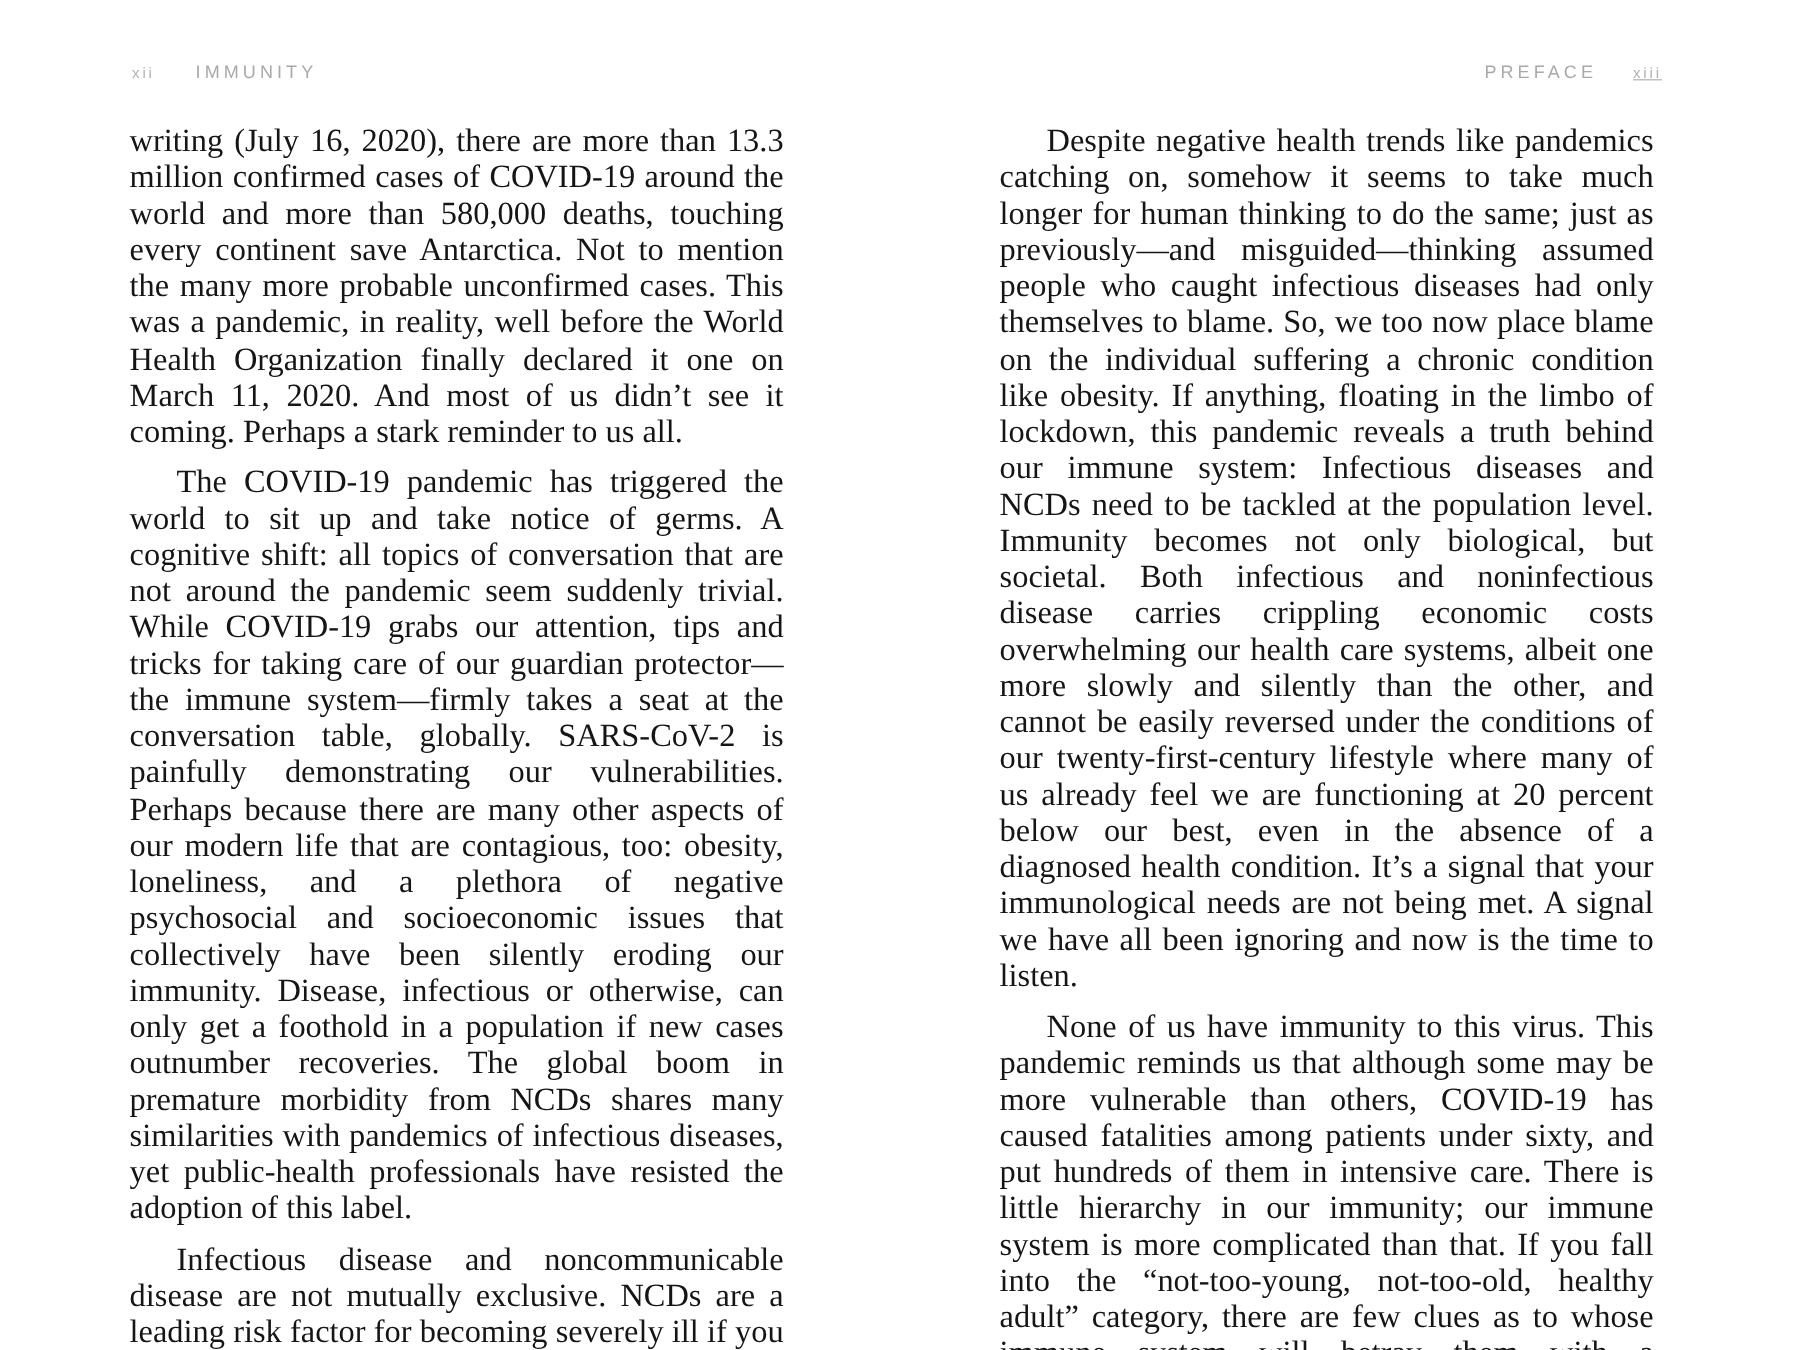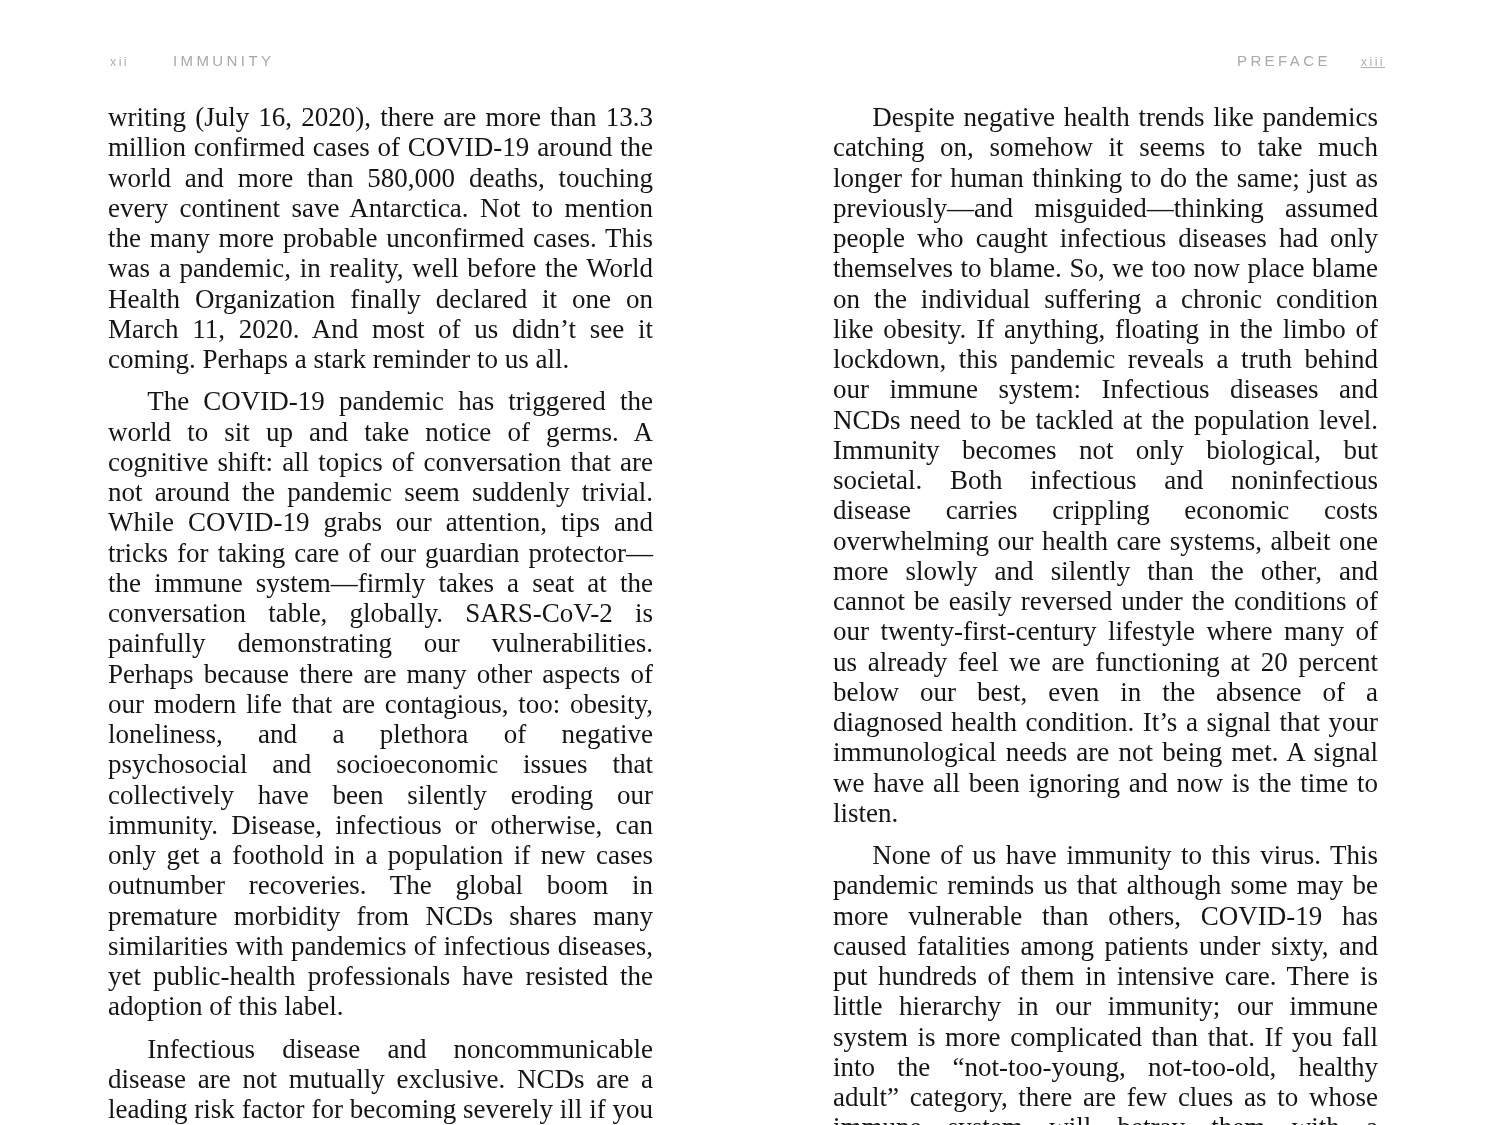--- a/index.html
+++ b/index.html
@@ -48,21 +48,21 @@
   }
   .folio {
     font-size: 12.5px;
     letter-spacing: 2.4px;
     color: #b0b0b2;
     text-transform: lowercase;
   }
   .head-title {
     text-transform: uppercase;
   }
-  .running-head.verso .head-title { margin-left: 44px; }
+  .running-head.verso .head-title { margin-left: 34px; }
   .running-head.recto .folio { margin-left: 30px; text-decoration: underline; }
 
   
   .column {
     position: absolute;
     top: 102px;
     width: 545px;
     text-align: justify;
     text-justify: inter-word;
     font-size: 27px;

